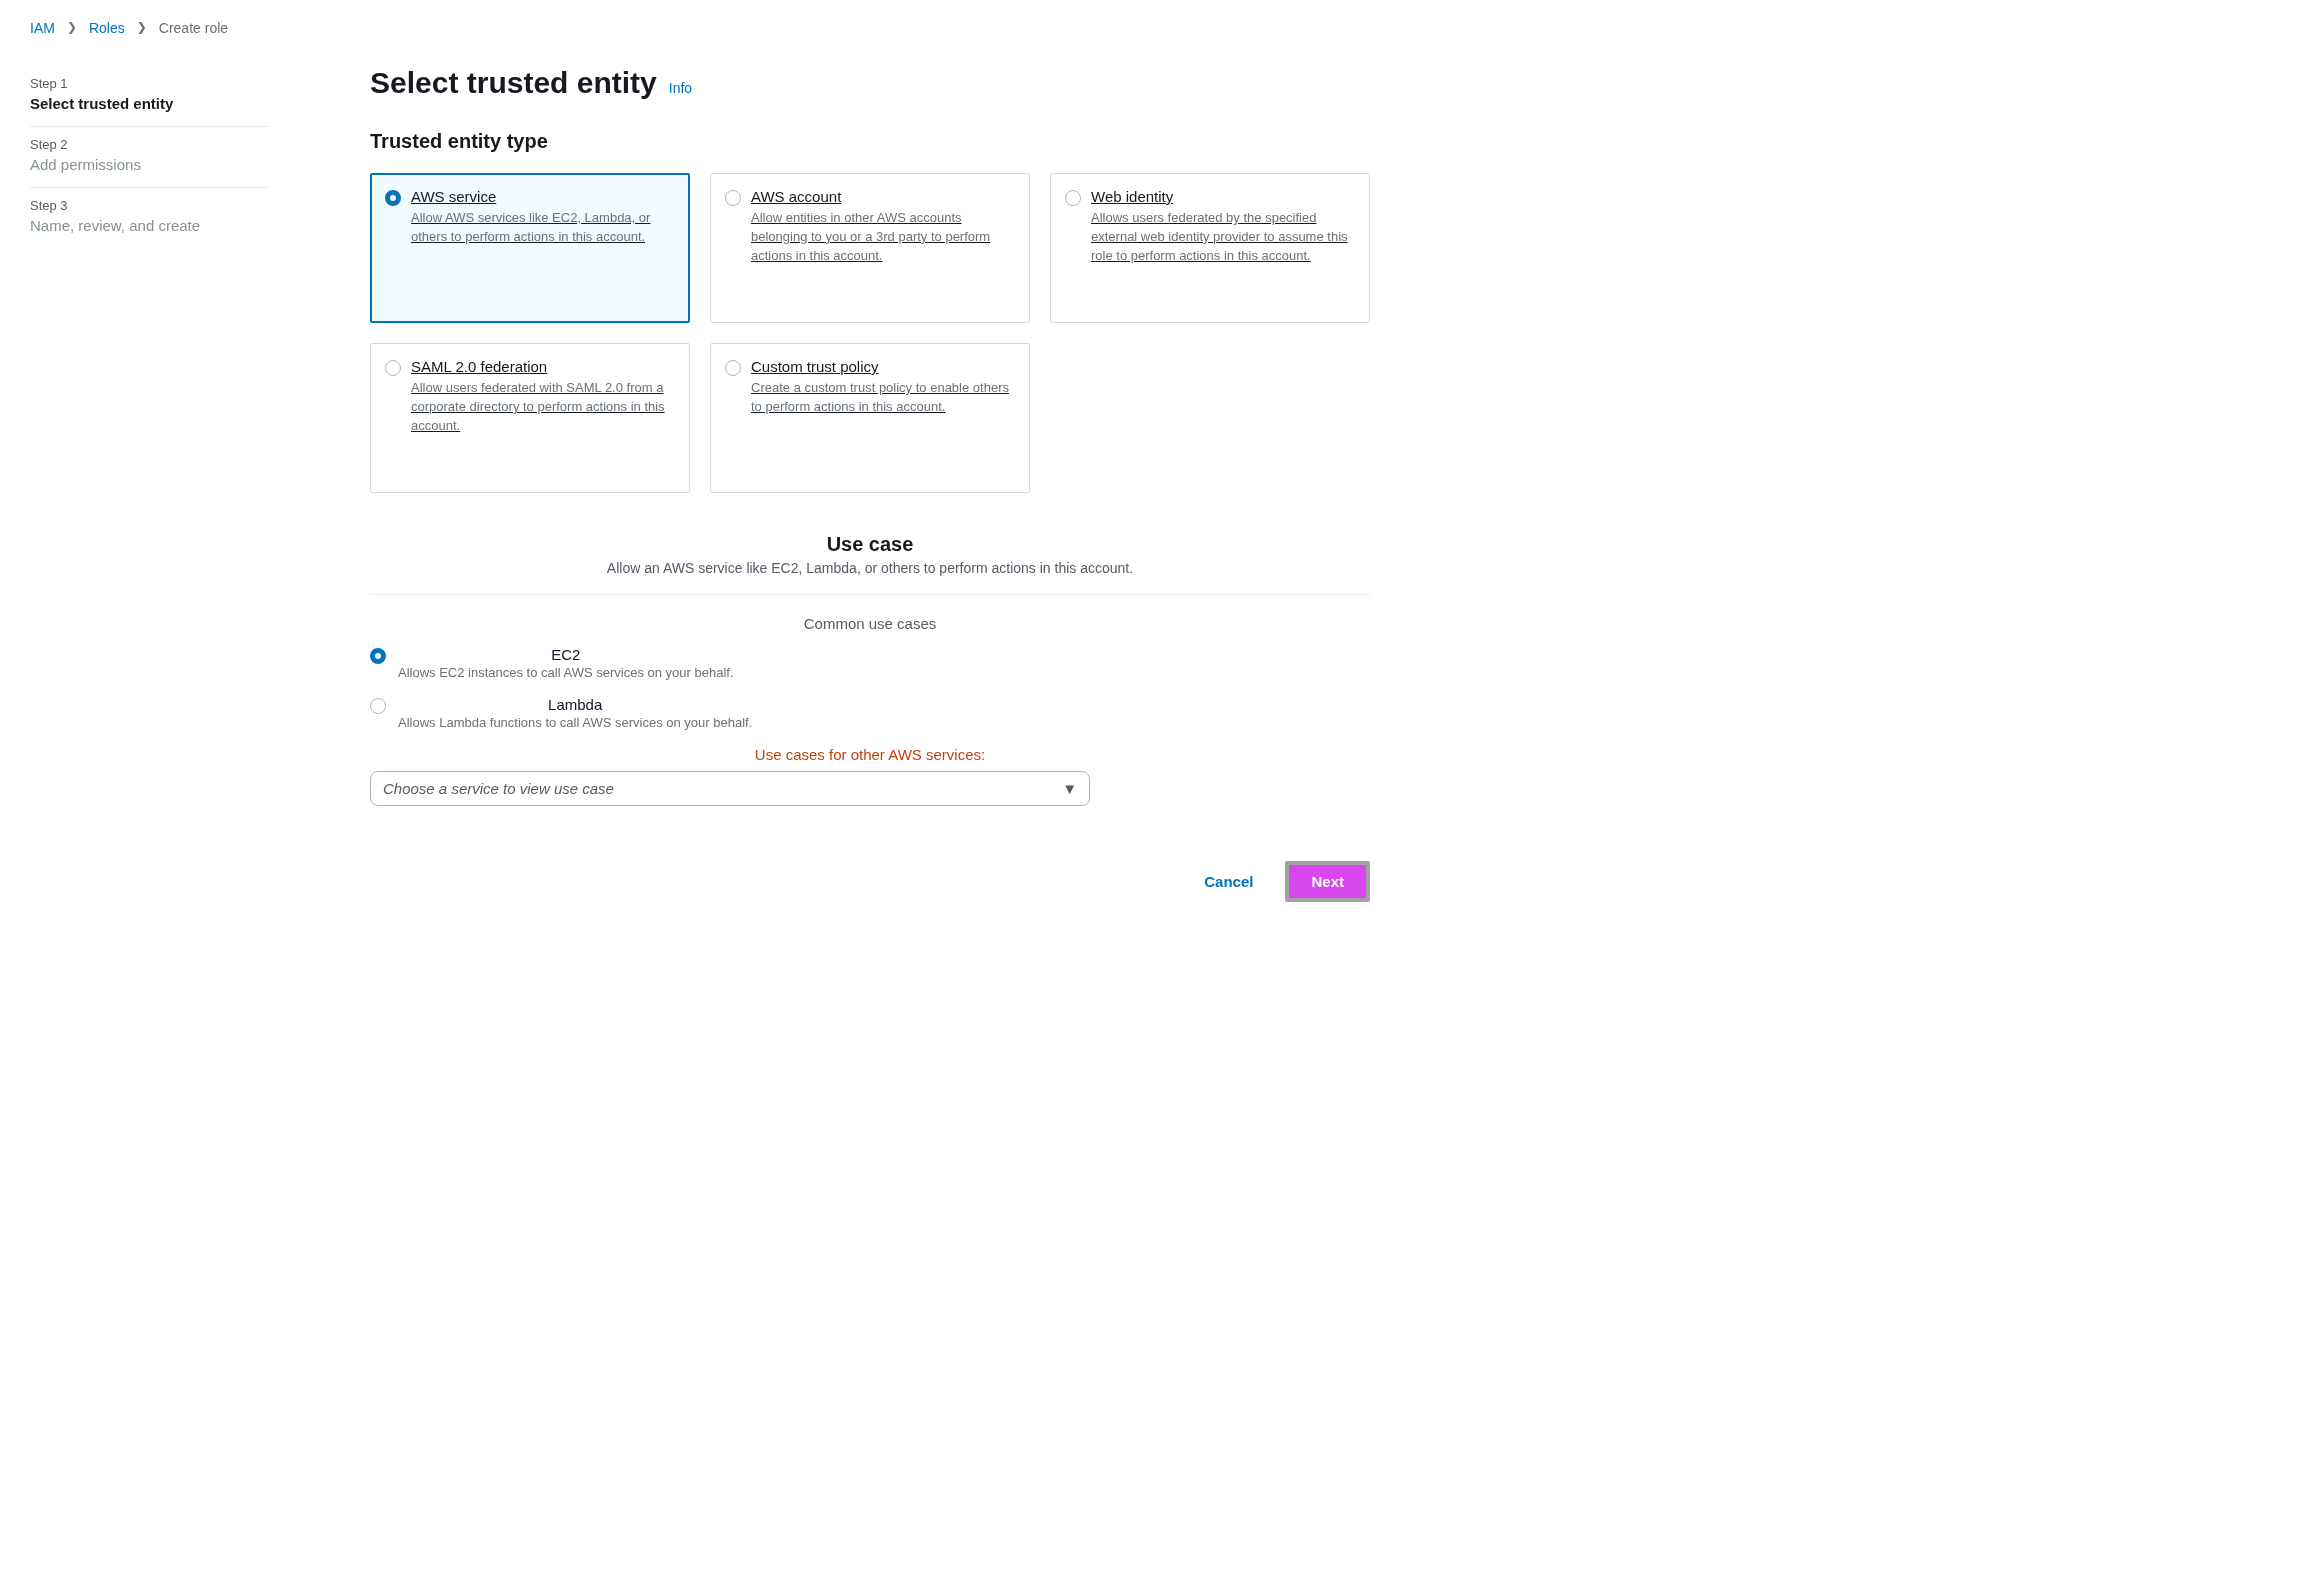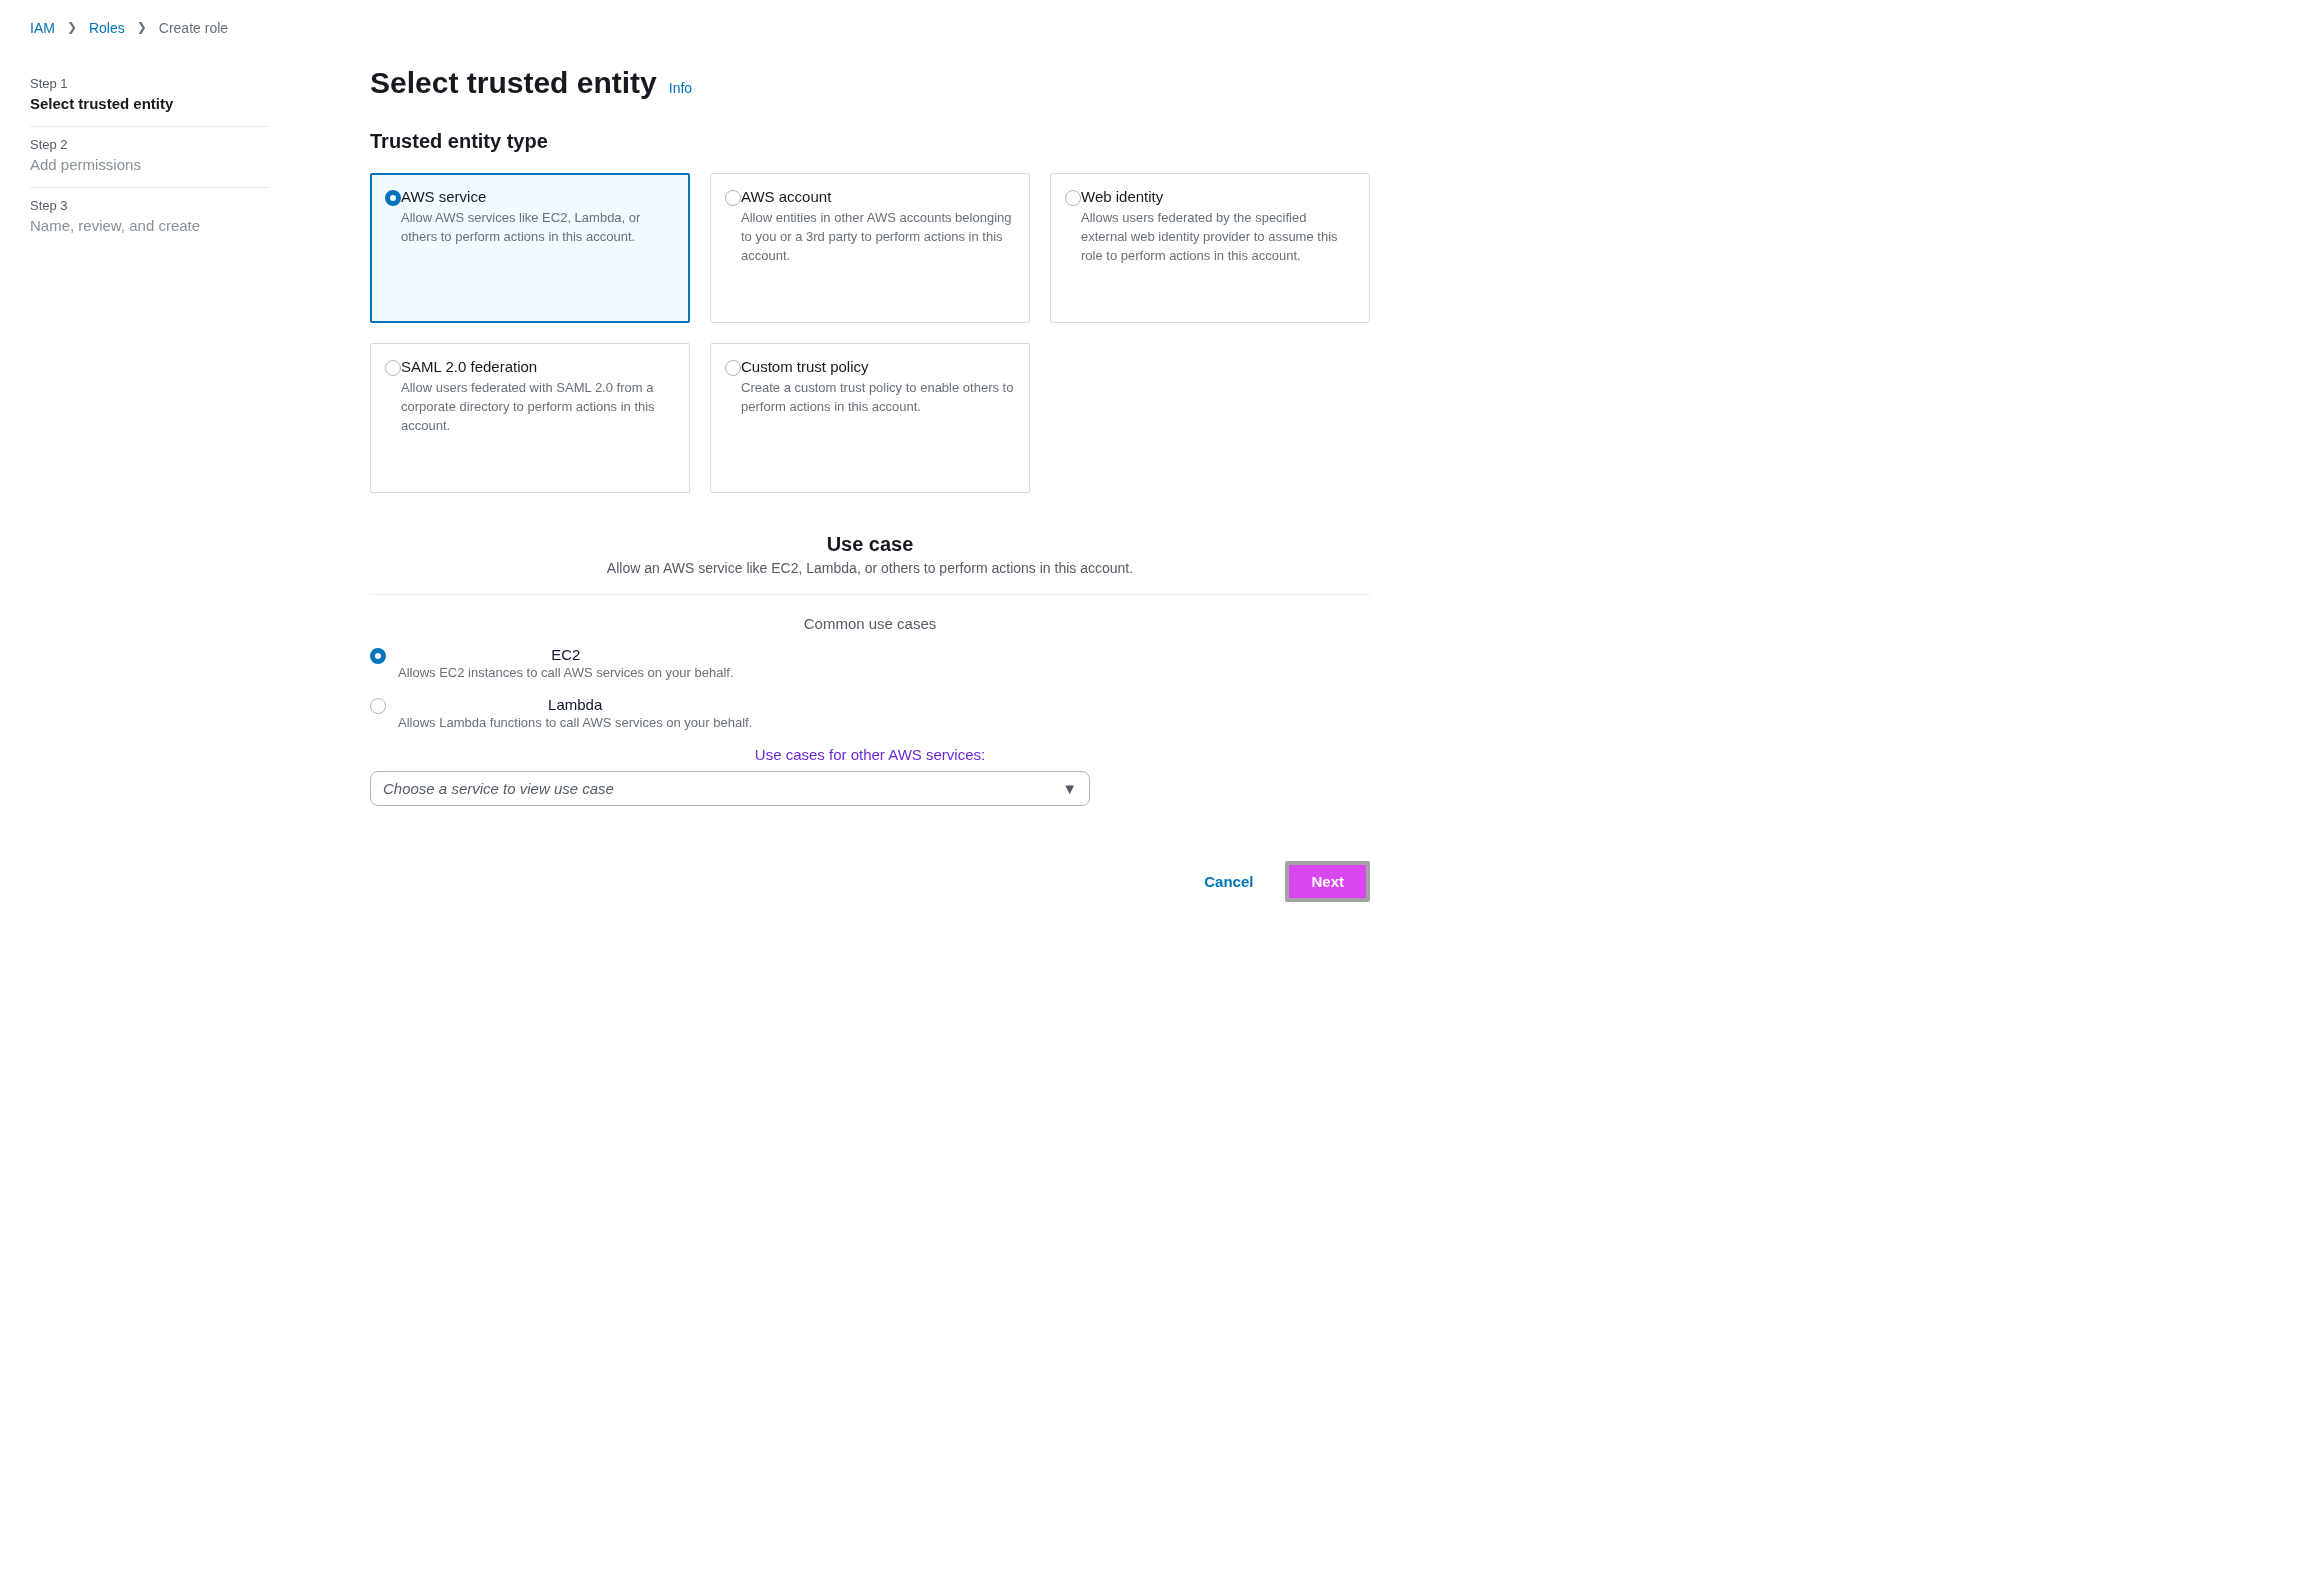--- a/index.html
+++ b/index.html
@@ -91,21 +91,23 @@
       gap: 20px;
       margin-bottom: 40px;
     }
     .entity-card {
       border: 1px solid #d5dbdb;
       border-radius: 2px;
       padding: 14px 14px 14px 14px;
       cursor: pointer;
       display: flex;
       align-items: flex-start;
+      gap: 10px;
       min-height: 150px;
+      text-decoration: underline;
     }
     .entity-card.selected {
       border: 2px solid #0073bb;
       background: #f1faff;
       padding: 13px;
     }
     .entity-card .radio {
       width: 16px;
       height: 16px;
       border: 1px solid #aab7b8;
@@ -172,21 +174,21 @@
       font-size: 15px;
       color: #0f172a;
     }
     .uc-desc {
       font-size: 13px;
       color: #687078;
       margin-top: 2px;
     }
     .other-label {
       font-size: 15px;
-      color: #6d28d9;
+      color: #c2410c;
       margin-bottom: 8px;
     }
     .dropdown {
       width: 100%;
       max-width: 720px;
       border: 1px solid #aab7b8;
       border-radius: 8px;
       padding: 8px 12px;
       display: flex;
       align-items: center;

